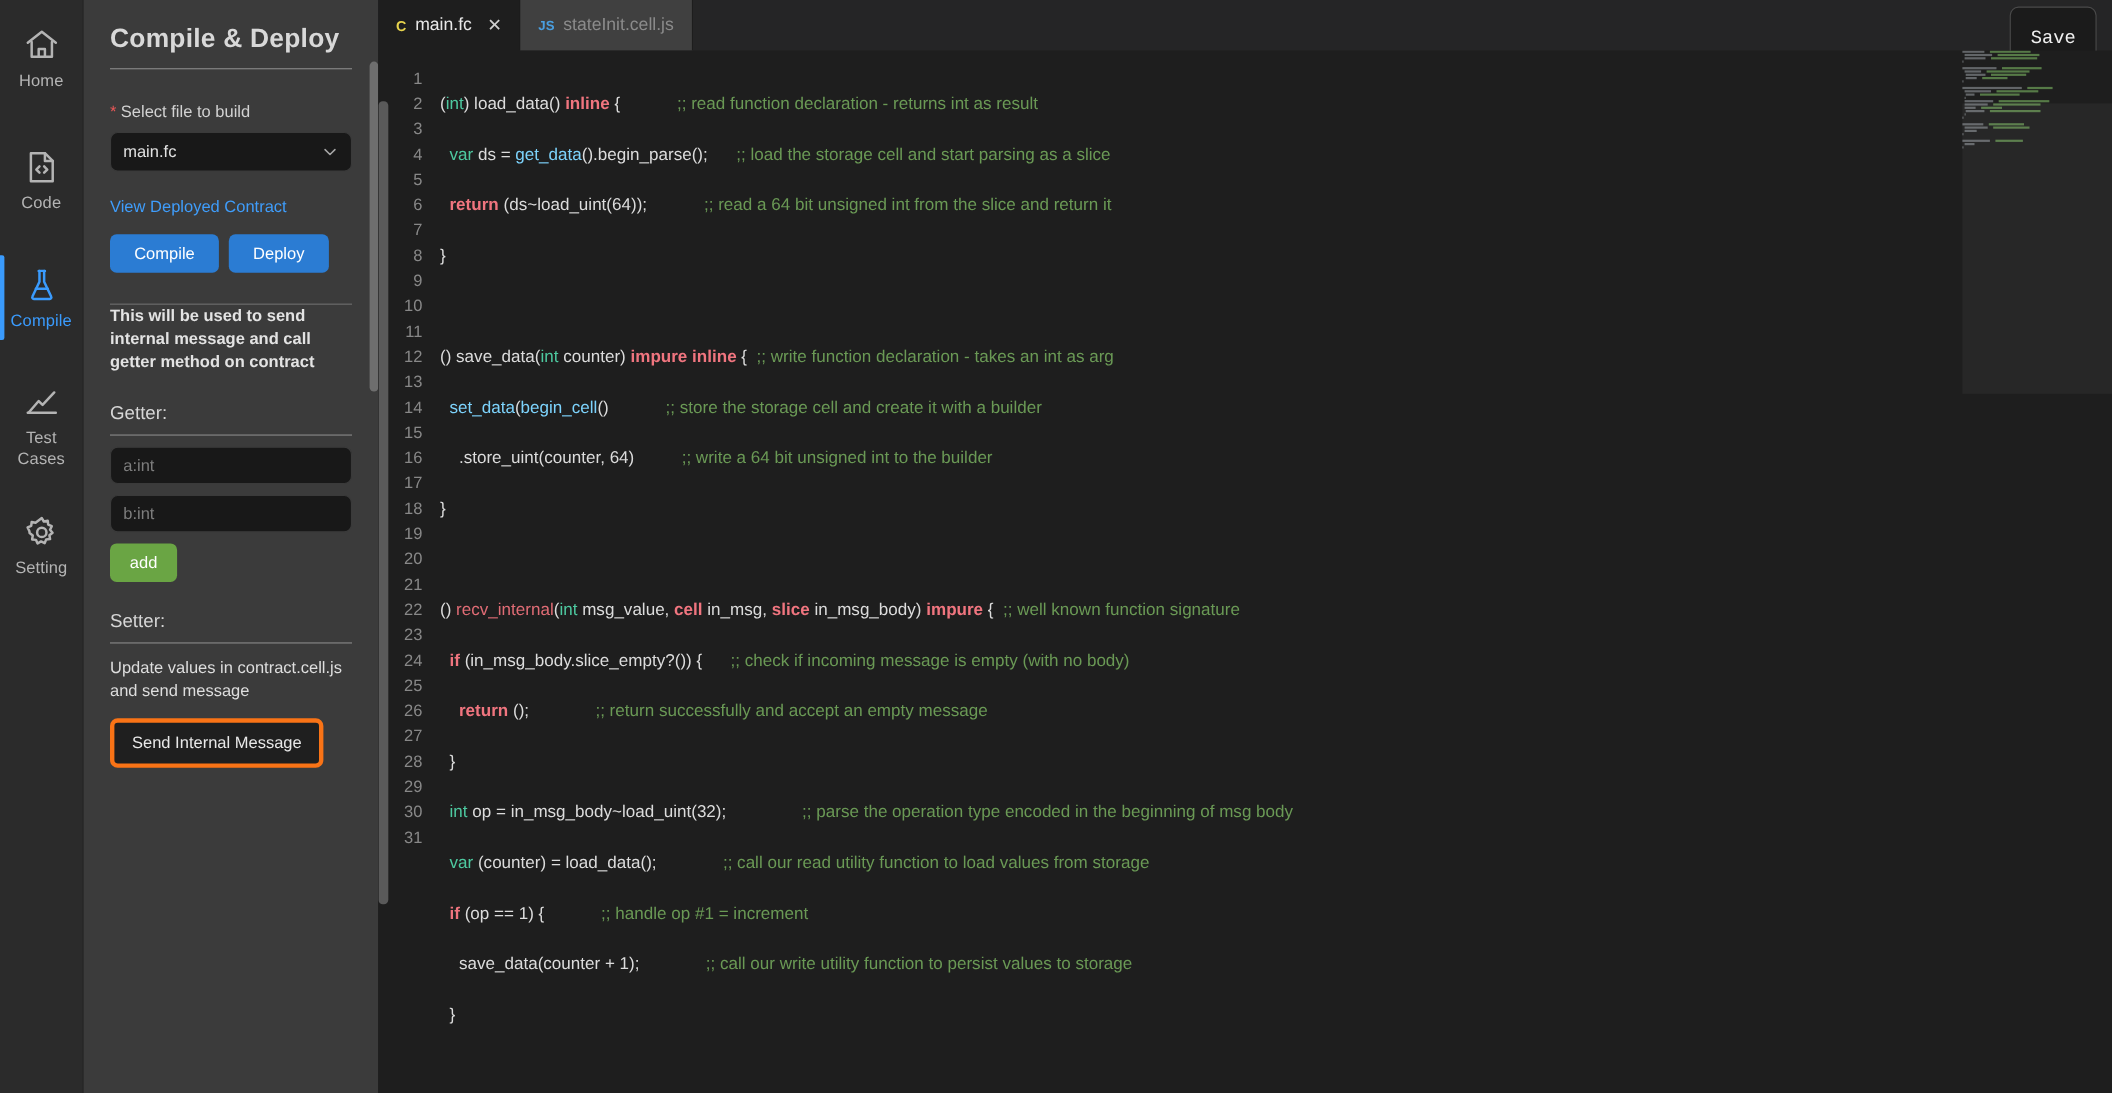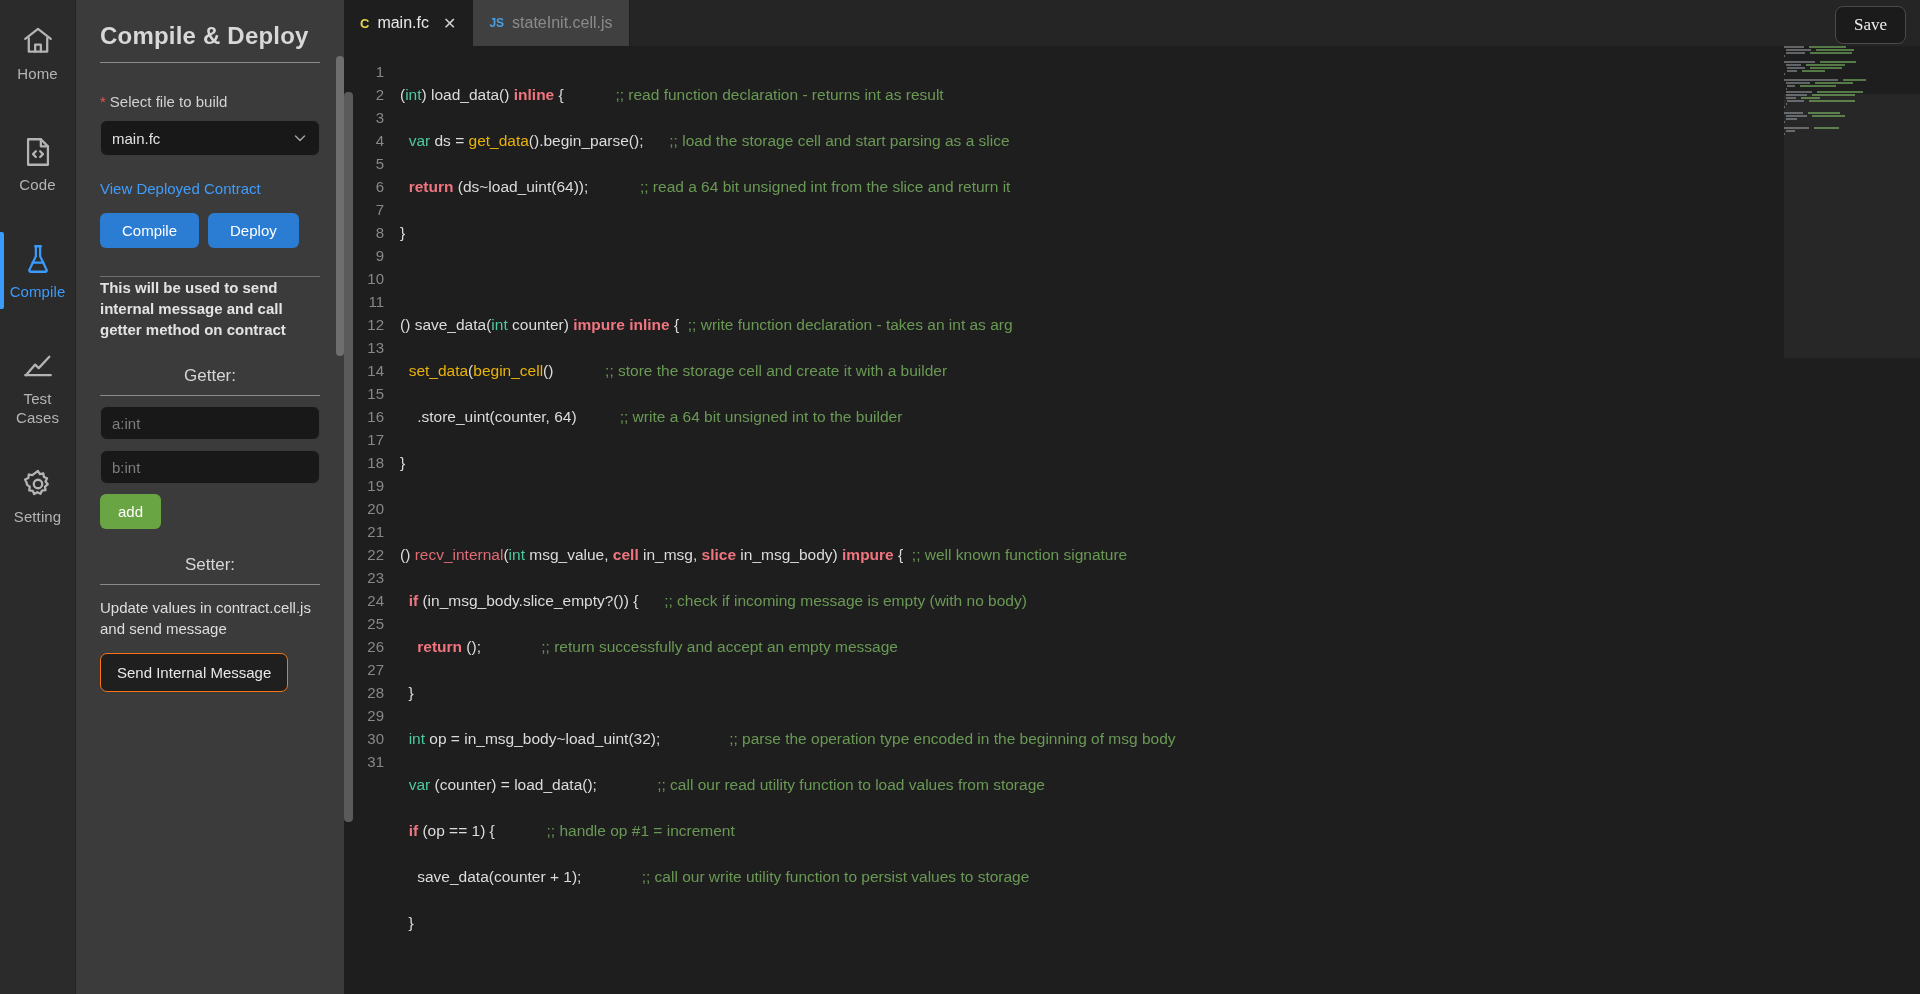--- a/index.html
+++ b/index.html
@@ -75,39 +75,39 @@
   .btn-primary {
     background: #2b7cd3; color: #fff; border: 0; border-radius: 6px;
     font-size: 15px; font-family: inherit;
     padding: 9px 22px; cursor: pointer;
   }
   .divider { height: 1px; background: #6f6f6f; margin: 28px 0 0 0; }
   .note-bold {
     font-size: 15px; line-height: 21px;
     font-weight: bold; color: #e3e3e3;
   }
-  .section-label { margin-top: 26px; font-size: 17px; color: #d6d6d6; text-align: center; }
+  .section-label { margin-top: 26px; font-size: 17px; color: #d6d6d6; }
   .section-rule { height: 1px; background: #8a8a8a; margin-top: 9px; }
   .btn-green {
     background: #6aa544; color: #fff; border: 0; border-radius: 6px;
     font-size: 15px; font-family: inherit;
     padding: 9px 18px; cursor: pointer; display: inline-block;
   }
   .field {
     width: 100%; height: 34px; margin-top: 10px;
     background: #181818; border: 1px solid #3a3a3a; border-radius: 7px;
     color: #e2e2e2; font-size: 15px; font-family: inherit; padding: 0 11px;
   }
   .field::placeholder { color: #7d7d7d; }
   .mt18 { margin-top: 18px; }
   .mt10 { margin-top: 10px; }
   .note-plain { margin-top: 12px; font-size: 15px; line-height: 21px; color: #dedede; }
   .btn-dark {
     margin-top: 14px; background: #1f1f1f; color: #e8e8e8;
-    border: 1px solid #f97316; border-radius: 7px;
+    border: 4px solid #f97316; border-radius: 7px;
     font-size: 15px; font-family: inherit; padding: 10px 16px; cursor: pointer;
   }
   .panel-vscroll {
     position: absolute; right: 0; top: 56px; width: 8px; height: 300px;
     background: #6e6e6e; border-radius: 4px; cursor: pointer;
   }
 
   
   .editor { flex: 1 1 auto; background: #1e1e1e; display: flex; flex-direction: column; position: relative; min-width: 0; }
   .tabbar {
@@ -123,42 +123,42 @@
   .tab.active { background: #1e1e1e; color: #e8e8e8; }
   .tab-ico { font-size: 13px; font-weight: bold; font-family: "Liberation Sans", sans-serif; }
   .tab-ico.c { color: #e8d44d; }
   .tab-ico.js { color: #4a9fe0; font-size: 12px; }
   .tab-close { font-size: 16px; color: #cfcfcf; margin-left: 6px; cursor: pointer; }
   .tabbar-fill { flex: 1 1 auto; background: #252526; position: relative; }
   .save-btn {
     position: absolute; right: 14px; top: 6px;
     background: #1b1b1b; color: #f0f0f0;
     border: 1px solid #4a4a4a; border-radius: 8px;
-    font-size: 17px; font-family: Liberation Serif, serif;
-    padding: 8px 18px; cursor: pointer;
+    font-size: 17px; font-family: Liberation Mono, monospace;
+    padding: 19px 18px; cursor: pointer;
   }
 
   .code-wrap { flex: 1 1 auto; position: relative; overflow: hidden; background: #1e1e1e; }
   .code-area { position: absolute; inset: 0; display: flex; }
   .gutter {
     width: 52px; flex: 0 0 52px; text-align: right; padding-right: 12px;
     padding-top: 14px; color: #888888; font-size: 15px; line-height: 23px;
     font-family: "Liberation Sans", sans-serif; user-select: none;
   }
   .gutter div { height: 23px; }
   .lines {
     flex: 1 1 auto; padding-top: 14px; padding-left: 4px;
     font-family: "Liberation Sans", sans-serif;
     font-size: 15.5px; line-height: 23px; white-space: pre;
     color: #dcdcdc; overflow: hidden;
   }
   .lines .ln { height: 23px; position: relative; }
   .kw  { color: #f0757f; font-weight: bold; }
   .ty  { color: #4ec9a0; }
-  .fn  { color: #eab308; }
+  .fn  { color: #7dd3fc; }
   .fn2 { color: #e06c75; }
   .cm  { color: #6a9955; }
   .pn  { color: #dcdcdc; }
 
   
   .minimap {
     position: absolute; right: 16px; top: 0; width: 120px; bottom: 0;
     pointer-events: none;
   }
   .mm-line { height: 2px; margin-bottom: 1px; }

